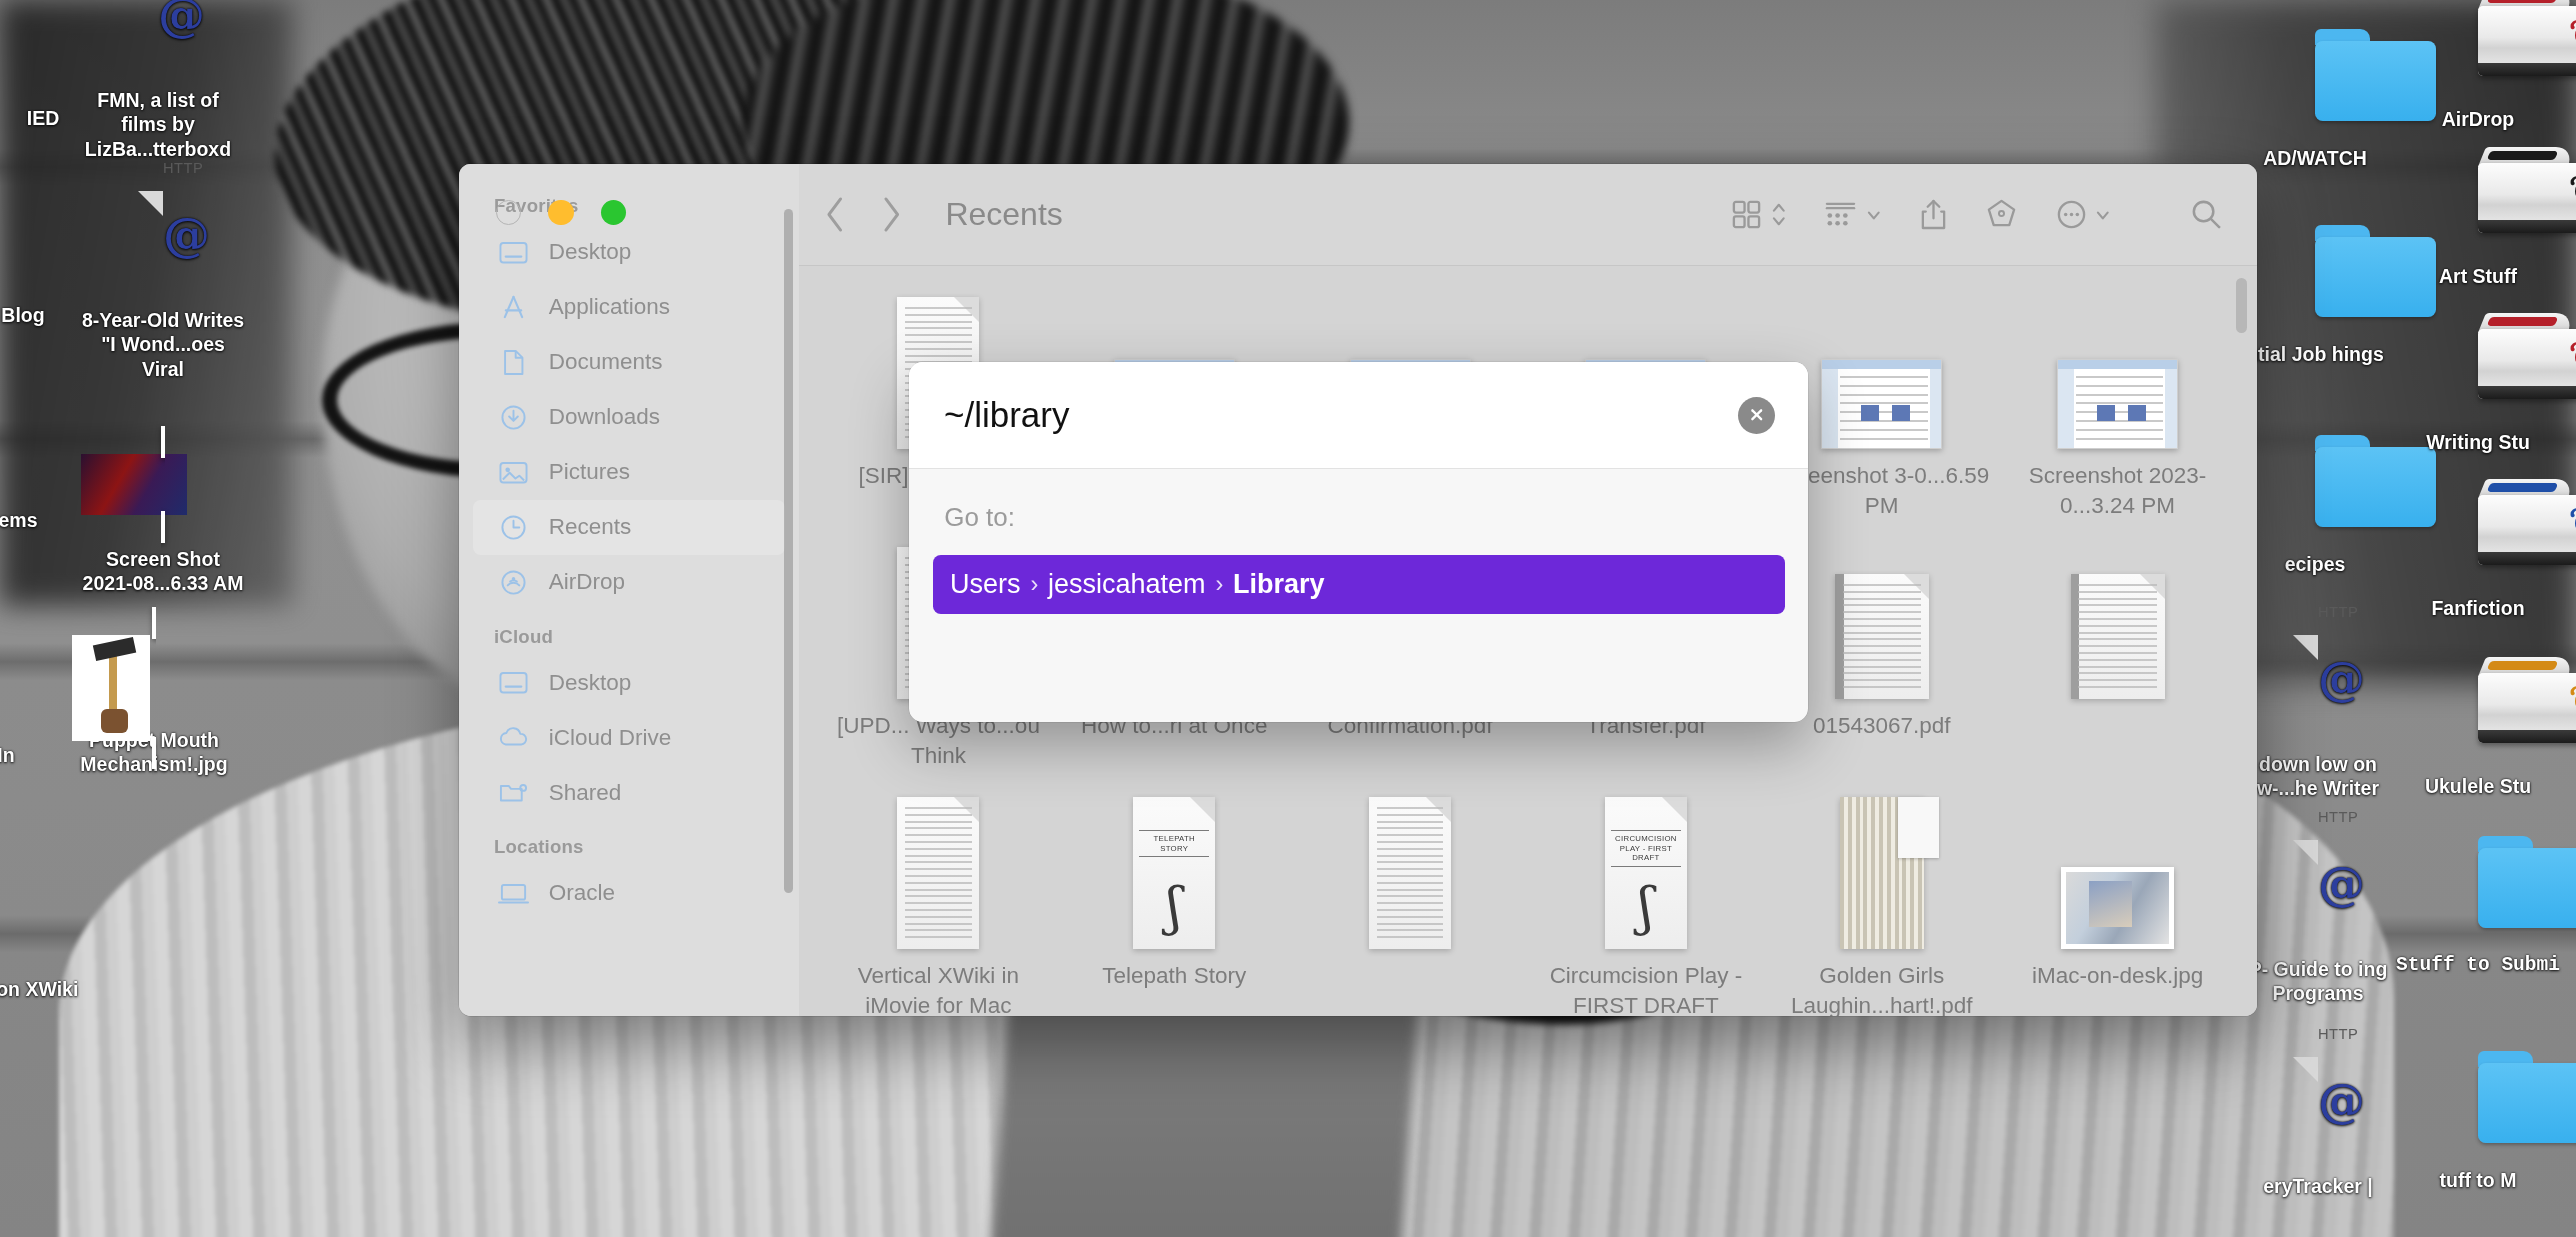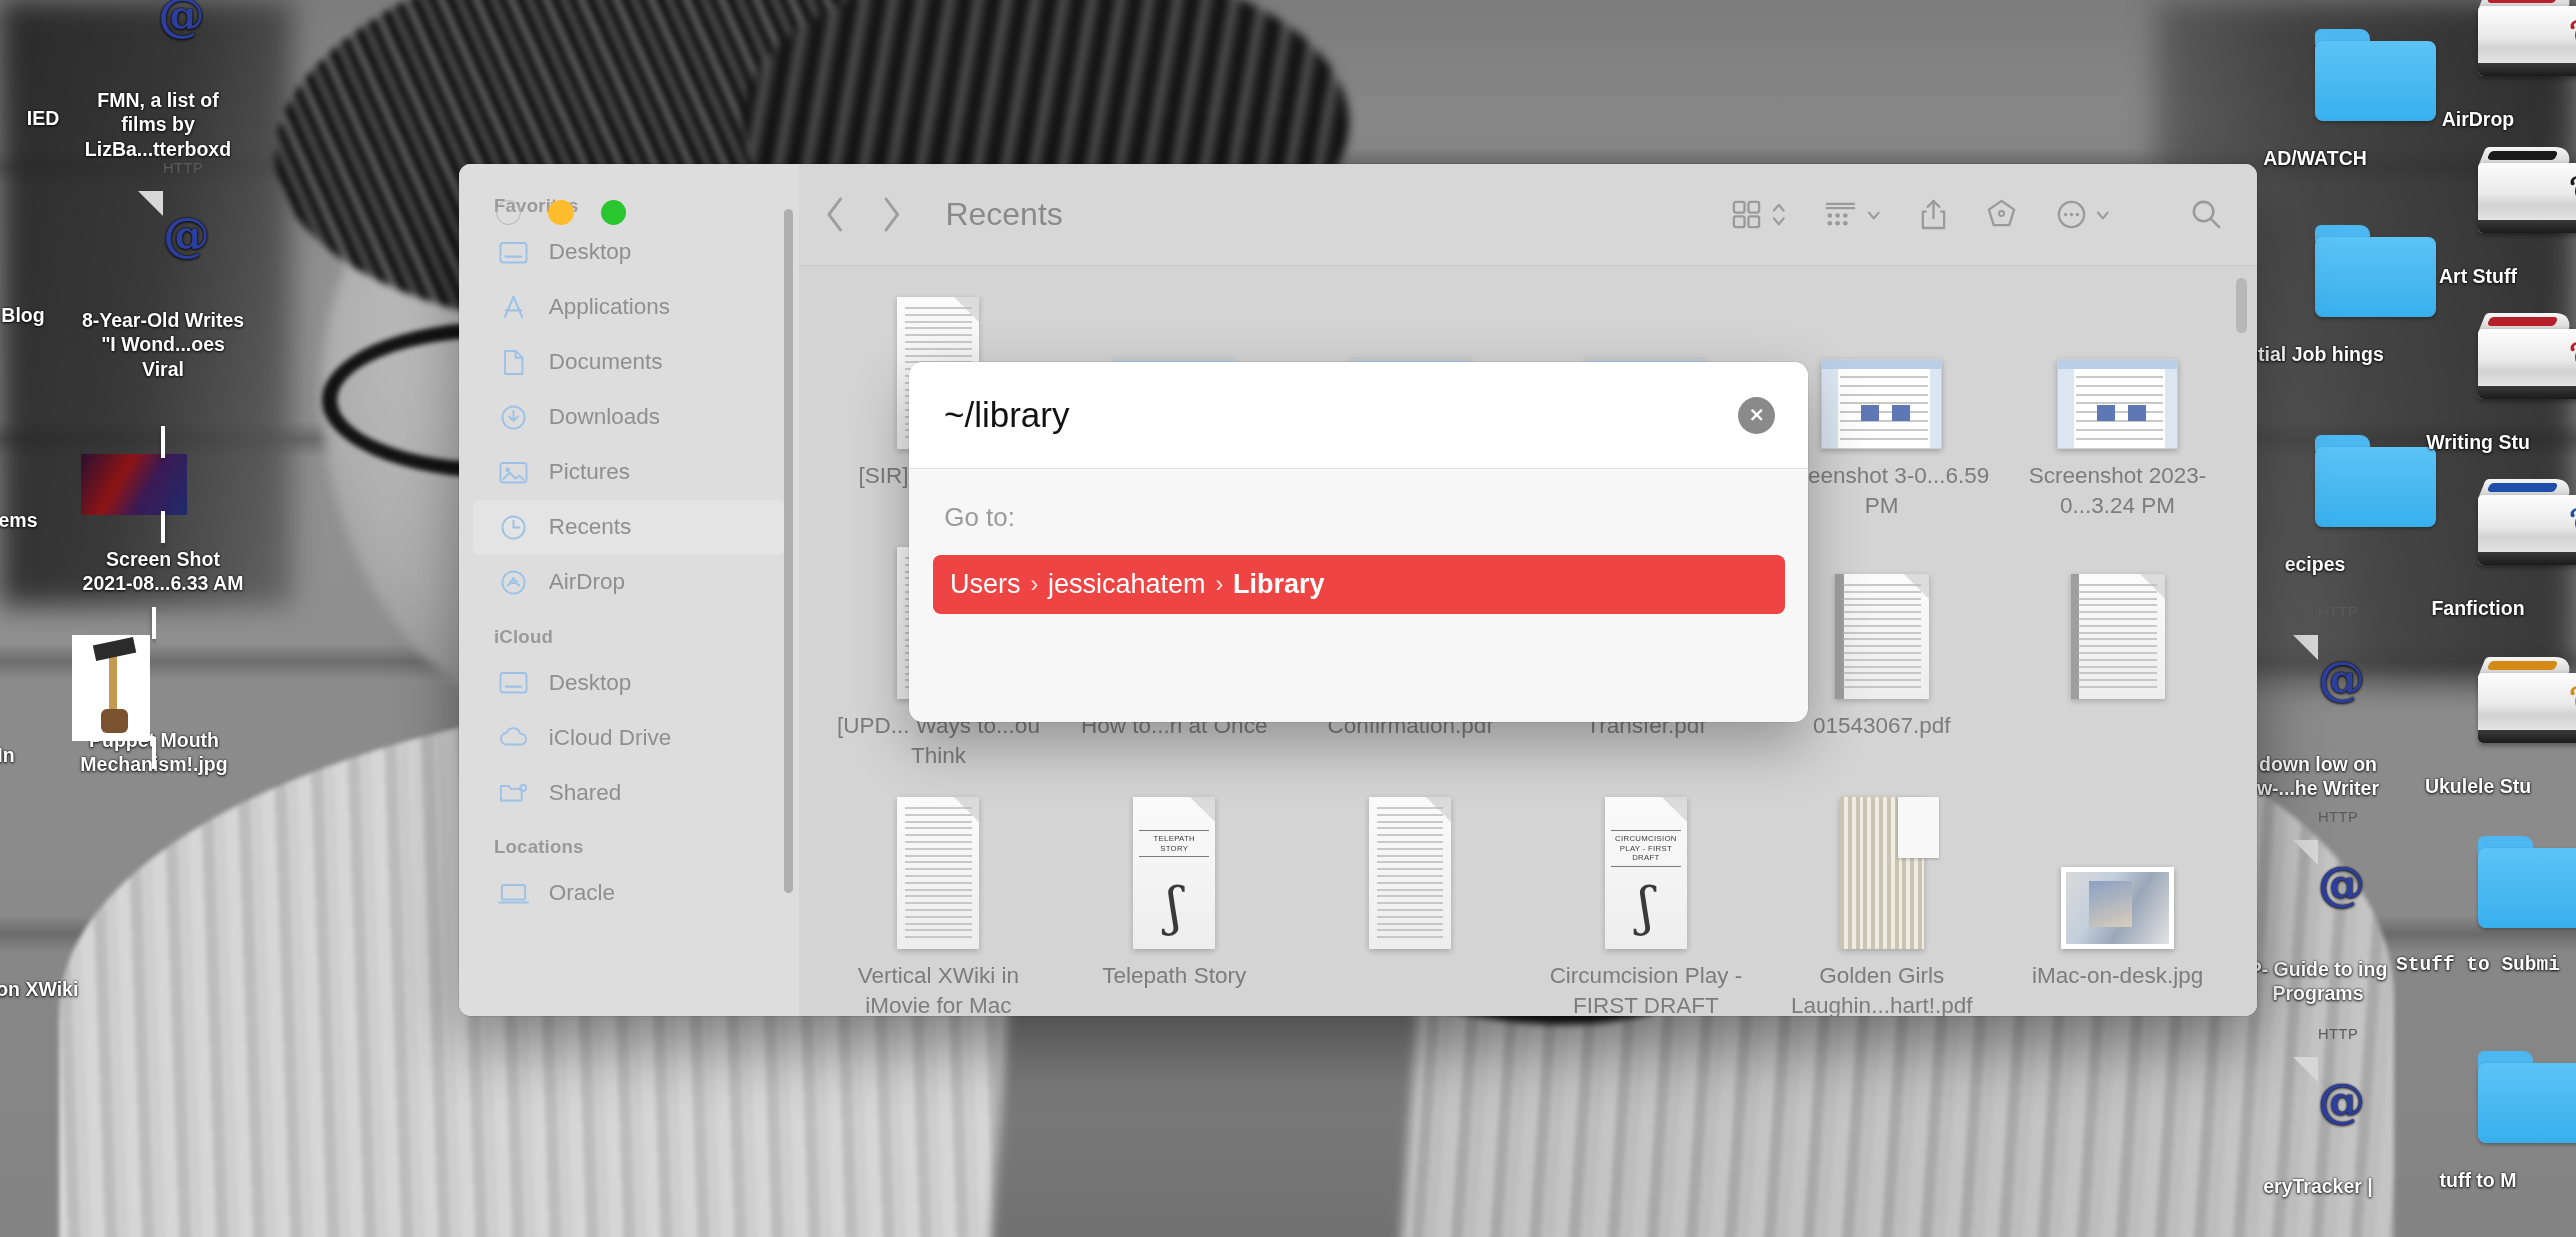--- a/index.html
+++ b/index.html
@@ -442,21 +442,21 @@
   .goto-row {
     height: 59px;
     border-radius: 7.8px;
     display: flex; align-items: center;
     padding: 0 17.6px;
     font-size: 27px;
     color: #ffffff;
     cursor: default;
     gap: 9.8px;
   }
-  .goto-row.selected { background: #ef4444; }
+  .goto-row.selected { background: #6d28d9; }
   .goto-seg { white-space: nowrap; }
   .goto-seg.bold { font-weight: bold; }
   .goto-sep { opacity: .85; font-size: 23.5px; }
 </style>
 </head>
 <body>
 
 <div id="desktop">
 
   <div id="wallpaper">

